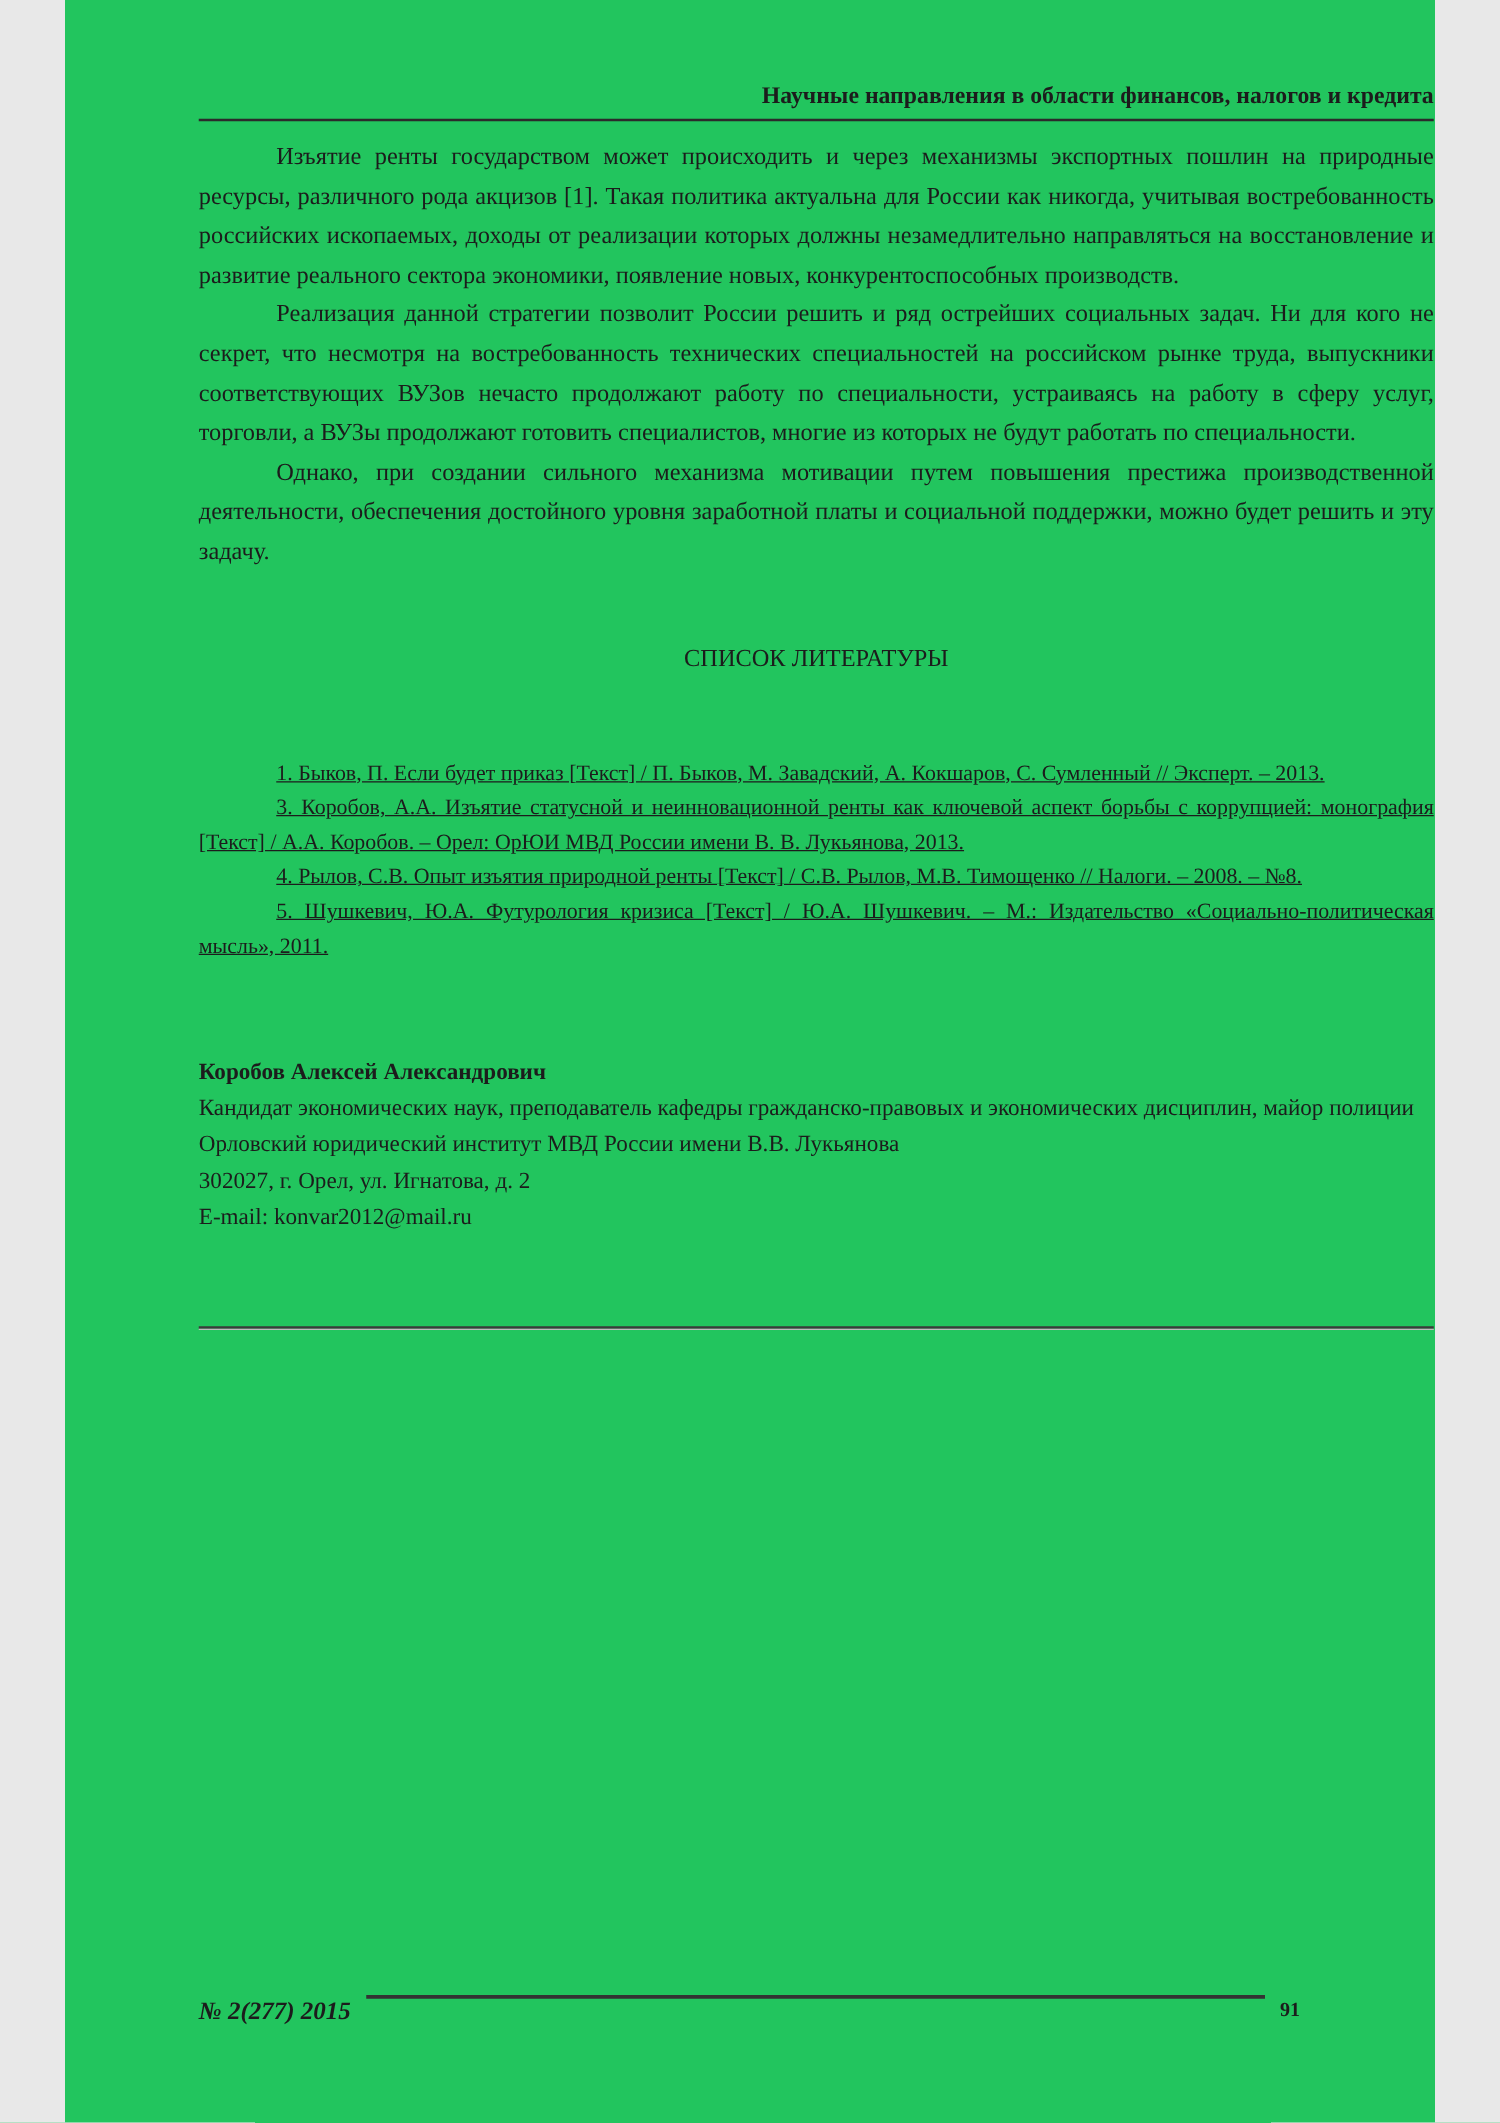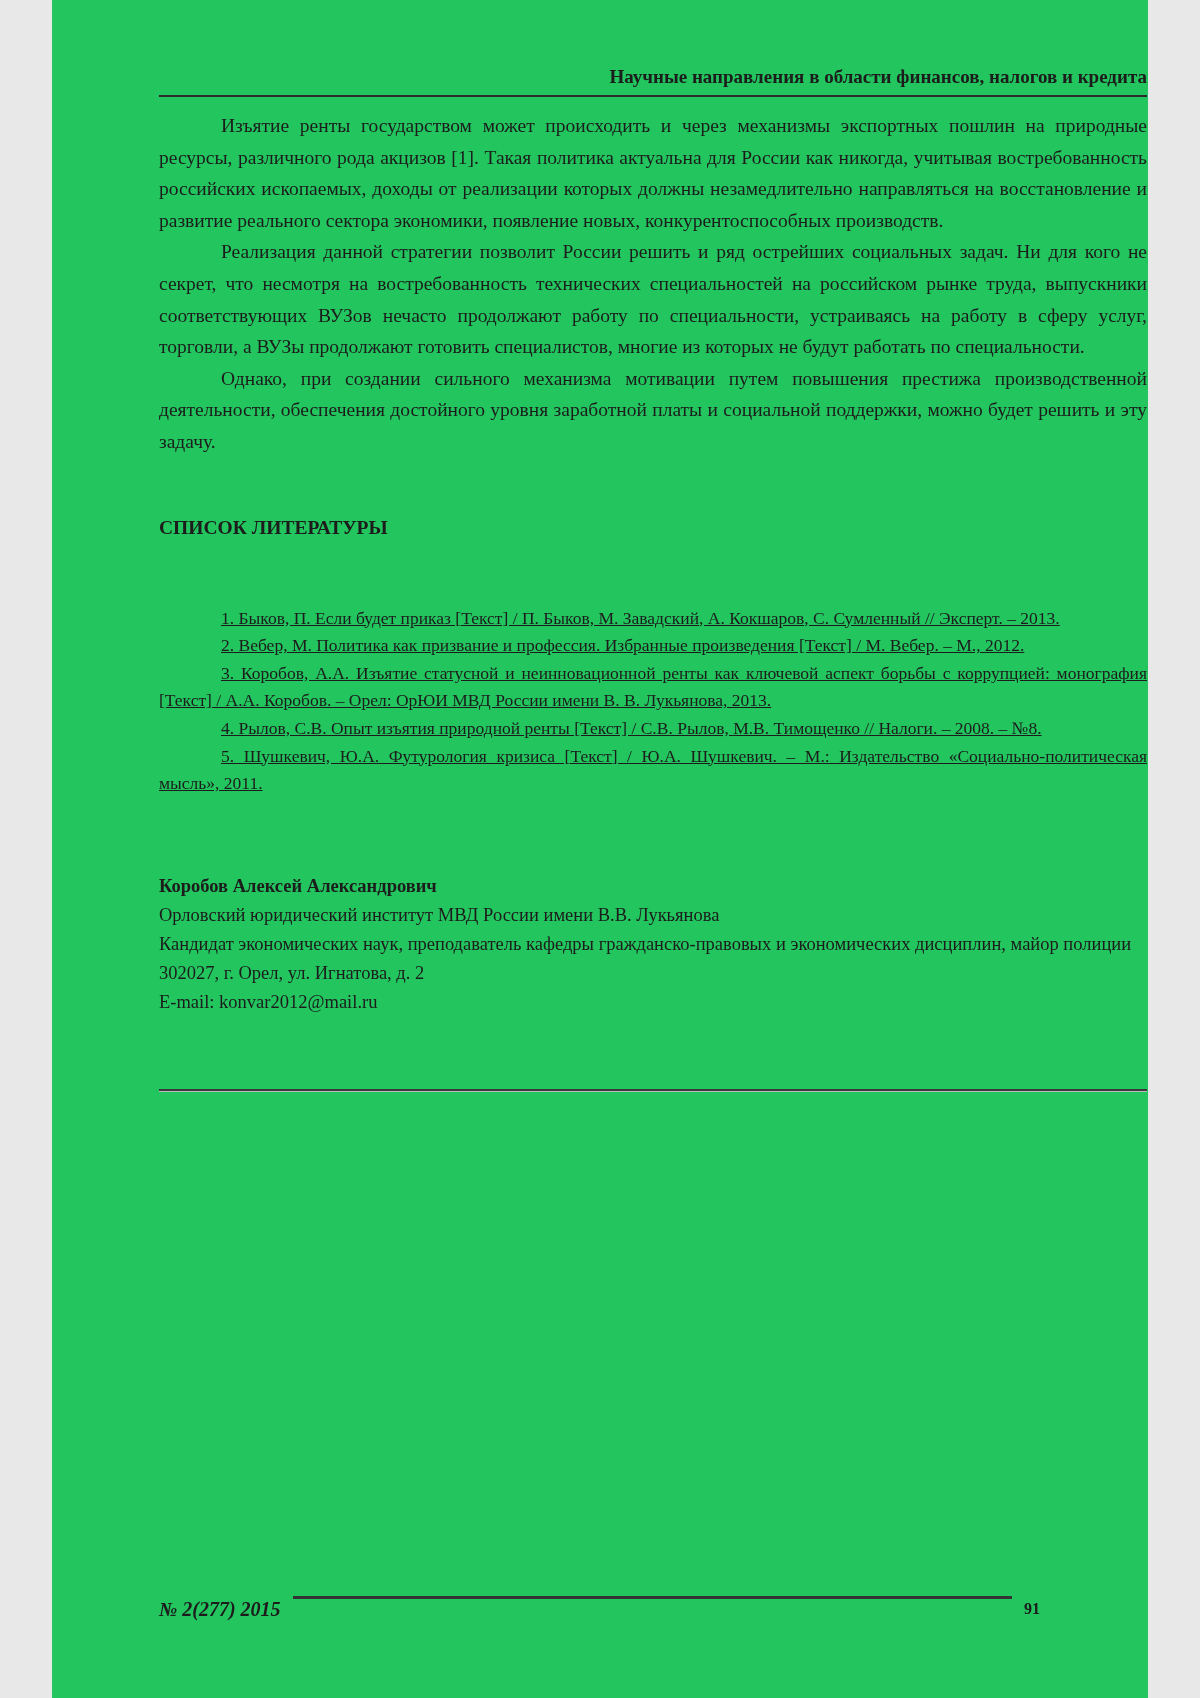--- a/index.html
+++ b/index.html
@@ -42,21 +42,22 @@
     font-size: 19.5px;
     line-height: 31.6px;
     text-align: justify;
   }
   .body-text p.indent {
     text-indent: 62px;
   }
   .list-heading {
     margin-top: 57px;
     margin-bottom: 0;
-    font-weight: bold;
+    text-align: center;
+    font-weight: normal;
     font-size: 19.5px;
     line-height: 26px;
   }
   .references {
     margin-top: 64px;
   }
   .references p {
     margin: 0;
     font-size: 17.5px;
     line-height: 27.6px;
@@ -123,30 +124,29 @@
     <div class="body-text">
       <p class="indent">Изъятие ренты государством может происходить и через механизмы экспортных пошлин на природные ресурсы, различного рода акцизов [1]. Такая политика актуальна для России как никогда, учитывая востребованность российских ископаемых, доходы от реализации которых должны незамедлительно направляться на восстановление и развитие реального сектора экономики, появление новых, конкурентоспособных производств.</p>
       <p class="indent">Реализация данной стратегии позволит России решить и ряд острейших социальных задач. Ни для кого не секрет, что несмотря на востребованность технических специальностей на российском рынке труда, выпускники соответствующих ВУЗов нечасто продолжают работу по специальности, устраиваясь на работу в сферу услуг, торговли, а ВУЗы продолжают готовить специалистов, многие из которых не будут работать по специальности.</p>
       <p class="indent">Однако, при создании сильного механизма мотивации путем повышения престижа производственной деятельности, обеспечения достойного уровня заработной платы и социальной поддержки, можно будет решить и эту задачу.</p>
     </div>
 
     <h2 class="list-heading">СПИСОК ЛИТЕРАТУРЫ</h2>
 
     <div class="references">
       <p>1.  Быков, П. Если будет приказ [Текст] / П. Быков, М. Завадский, А. Кокшаров, С. Сумленный // Эксперт. – 2013.</p>
-      <p>2.  Вебер, М. Политика как призвание и профессия. Избранные произведения [Текст] / М. Вебер. – М., 2012.</p>
       <p>3.  Коробов, А.А. Изъятие статусной и неинновационной ренты как ключевой аспект борьбы с коррупцией: монография [Текст] / А.А. Коробов. – Орел: ОрЮИ МВД России имени В. В. Лукьянова, 2013.</p>
       <p>4.  Рылов, С.В. Опыт изъятия природной ренты [Текст] / С.В. Рылов, М.В. Тимощенко // Налоги. – 2008. – №8.</p>
       <p>5.  Шушкевич, Ю.А. Футурология кризиса [Текст] / Ю.А. Шушкевич. – М.: Издательство «Социально-политическая мысль», 2011.</p>
     </div>
 
     <div class="author-block">
       <p class="author-name">Коробов Алексей Александрович</p>
+      <p>Кандидат экономических наук, преподаватель кафедры гражданско-правовых и экономических дисциплин, майор полиции</p>
       <p>Орловский юридический институт МВД России имени В.В. Лукьянова</p>
-      <p>Кандидат экономических наук, преподаватель кафедры гражданско-правовых и экономических дисциплин, майор полиции</p>
       <p>302027, г. Орел, ул. Игнатова, д. 2</p>
       <p>E-mail: konvar2012@mail.ru</p>
     </div>
 
     <hr class="divider-rule">
 
   </div>
 
   <div class="footer">
     <span class="issue">№ 2(277) 2015</span>

